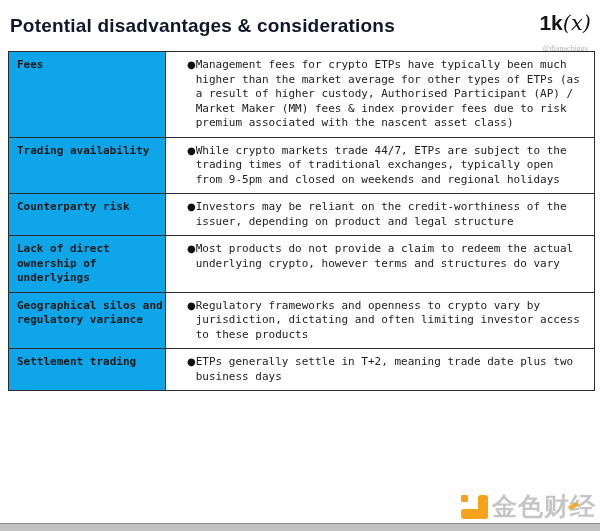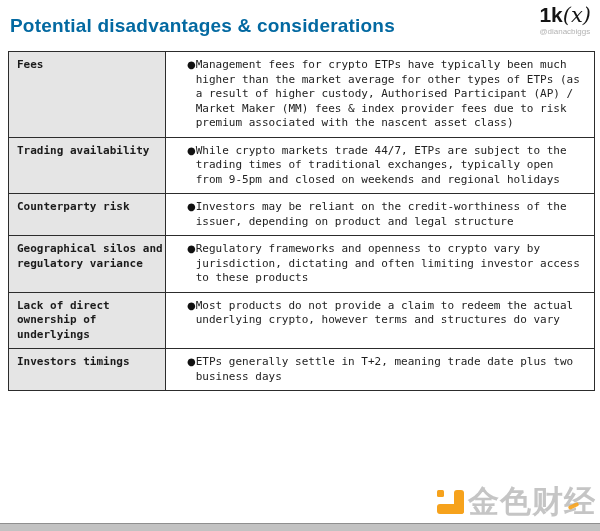--- a/index.html
+++ b/index.html
@@ -7,44 +7,44 @@
     width:600px; height:531px;
     position:relative;
     background:#ffffff;
     overflow:hidden;
     font-family:"DejaVu Sans Mono", monospace;
   }
   .title {
     position:absolute; left:10px; top:15px;
     font-family:"Liberation Sans", sans-serif;
     font-size:19px; font-weight:700; letter-spacing:0.2px;
-    color:#0369a1;
+    color:#0f172a;
   }
   .brand {
-    position:absolute; right:9px; top:4px; text-align:left;
+    position:absolute; right:9px; top:12px; text-align:center;
   }
   .brand-main {
     font-family:"Liberation Sans", sans-serif;
     font-size:21px; font-weight:600; color:#141414; line-height:22px;
   }
   .brand-x {
     font-family:"DejaVu Serif", serif;
     font-style:italic; font-weight:400;
   }
   .brand-handle {
-    font-family:Liberation Sans, sans-serif;
-    font-size:8px; color:#b3b3b3; margin-top:1px;
+    font-family:Liberation Serif, serif;
+    font-size:8px; color:#b3b3b3; margin-top:10px;
   }
   table.tbl {
     position:absolute; left:8px; top:51px;
     width:587px; border-collapse:collapse; table-layout:fixed;
   }
   .tbl td { border:1.6px solid #2c2c2c; vertical-align:top; }
   td.hdr {
-    background:#e5e5e5;
+    background:#0ea5e9;
     padding:6px 0 6px 8px;
     font-size:11px; line-height:14.5px; font-weight:bold;
     color:#1b1b1b;
   }
   td.desc { padding:6px 0 6px 0; background:#ffffff; }
   .desc-inner { display:flex; align-items:flex-start; }
   .bullet {
     flex:0 0 auto; margin-left:21px;
     font-family:"DejaVu Sans", sans-serif;
     font-size:10px; line-height:14.5px; color:#111;
@@ -61,21 +61,21 @@
     position:absolute; right:4px; bottom:8px;
     display:flex; align-items:center;
   }
   .wm-icon { position:relative; width:27px; height:24px; margin-right:4px; }
   .wm-sq   { position:absolute; left:0; top:0; width:7px; height:7px; background:#f6a21c; border-radius:1.5px; }
   .wm-bar-right  { position:absolute; left:17px; top:0; width:10px; height:24px; background:#f6a21c; border-radius:3px; }
   .wm-bar-bottom { position:absolute; left:0; top:14px; width:27px; height:10px; background:#f6a21c; border-radius:3px; }
   .wm-text {
     position:relative;
     font-family:Liberation Mono, monospace;
-    font-weight:bold; font-size:31px; letter-spacing:1px;
+    font-weight:bold; font-size:25px; letter-spacing:1px;
     color:rgba(158,158,158,0.6);
     text-shadow:0 0 1px rgba(255,255,255,0.95), 0 0 3px rgba(255,255,255,0.85);
   }
   .wm-accent {
     position:absolute; right:17px; bottom:15px;
     width:11px; height:4px; background:#f6a21c;
     transform:rotate(-25deg); border-radius:2px; opacity:0.9;
   }
 </style>
 </head>
@@ -115,39 +115,39 @@
     <tr>
       <td class="hdr">Counterparty risk</td>
       <td class="desc">
         <div class="desc-inner">
           <span class="bullet">●</span>
           <div class="desc-text">Investors may be reliant on the credit-worthiness of the issuer, depending on product and legal structure</div>
         </div>
       </td>
     </tr>
     <tr>
+      <td class="hdr">Lack of direct ownership of underlyings</td>
+      <td class="desc">
+        <div class="desc-inner">
+          <span class="bullet">●</span>
+          <div class="desc-text">Most products do not provide a claim to redeem the actual underlying crypto, however terms and structures do vary</div>
+        </div>
+      </td>
+    </tr>
+    <tr>
       <td class="hdr">Geographical silos and regulatory variance</td>
       <td class="desc">
         <div class="desc-inner">
           <span class="bullet">●</span>
           <div class="desc-text">Regulatory frameworks and openness to crypto vary by jurisdiction, dictating and often limiting investor access to these products</div>
         </div>
       </td>
     </tr>
     <tr>
-      <td class="hdr">Lack of direct ownership of underlyings</td>
-      <td class="desc">
-        <div class="desc-inner">
-          <span class="bullet">●</span>
-          <div class="desc-text">Most products do not provide a claim to redeem the actual underlying crypto, however terms and structures do vary</div>
-        </div>
-      </td>
-    </tr>
-    <tr>
-      <td class="hdr">Investors timings</td>
+      <td class="hdr">Settlement trading</td>
       <td class="desc">
         <div class="desc-inner">
           <span class="bullet">●</span>
           <div class="desc-text">ETPs generally settle in T+2, meaning trade date plus two business days</div>
         </div>
       </td>
     </tr>
   </tbody>
 </table>
 

